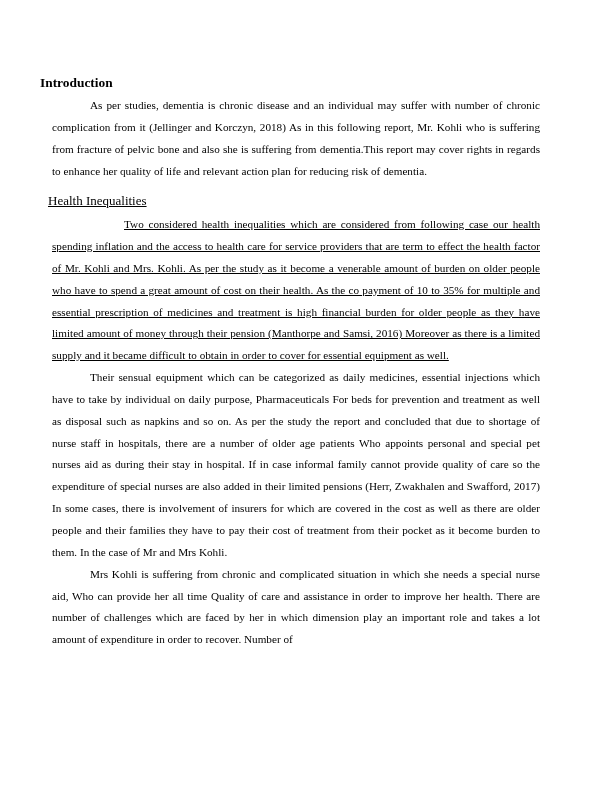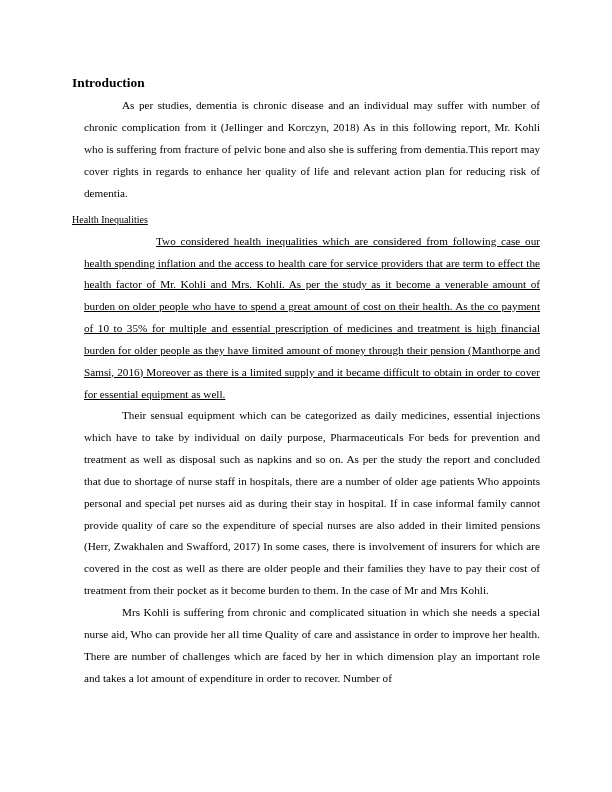--- a/index.html
+++ b/index.html
@@ -12,41 +12,41 @@
     background: #ffffff;
     font-family: "Liberation Serif", serif;
     color: #000000;
     overflow: hidden;
   }
   .page {
     position: relative;
     width: 612px;
     height: 792px;
     box-sizing: border-box;
-    padding: 72px 72px 60px 72px;
+    padding: 72px 72px 60px 40px;
   }
   .doc-body {
     font-size: 11.2px;
     line-height: 1.95;
     text-align: justify;
   }
   h1.heading {
     font-size: 13.4px;
     font-weight: bold;
     margin: 0 0 2px 0;
     line-height: 1.6;
     text-align: left;
   }
   .heading-spaced {
     margin-top: 14px;
   }
   .subheading {
-    font-size: 10px;
+    font-size: 13px;
     text-decoration: underline;
-    margin: 6px 0 2px 0;
+    margin: 6px 0 2px 8px;
     line-height: 1.8;
     text-align: left;
   }
   p.para {
     margin: 0 0 0 12px;
     text-indent: 38px;
     text-align: justify;
     hyphens: none;
   }
   p.para.indent-wide {

